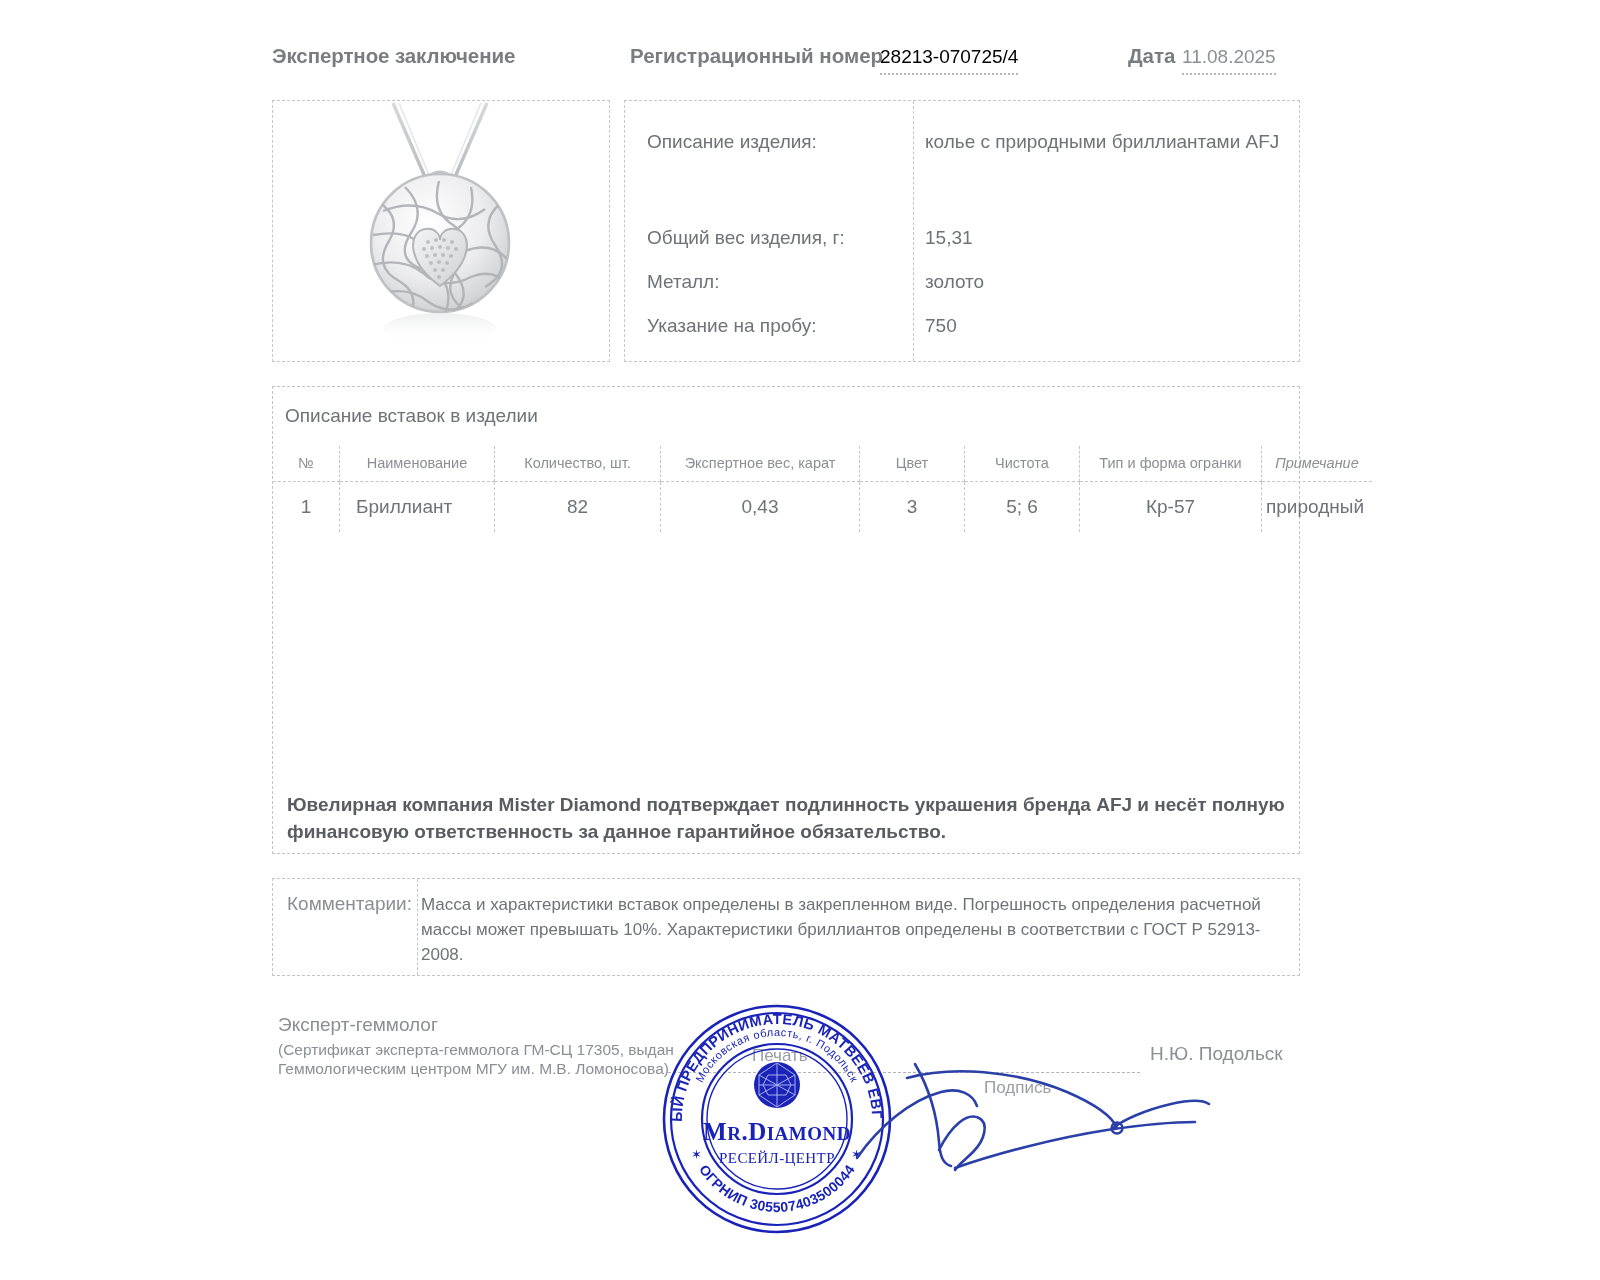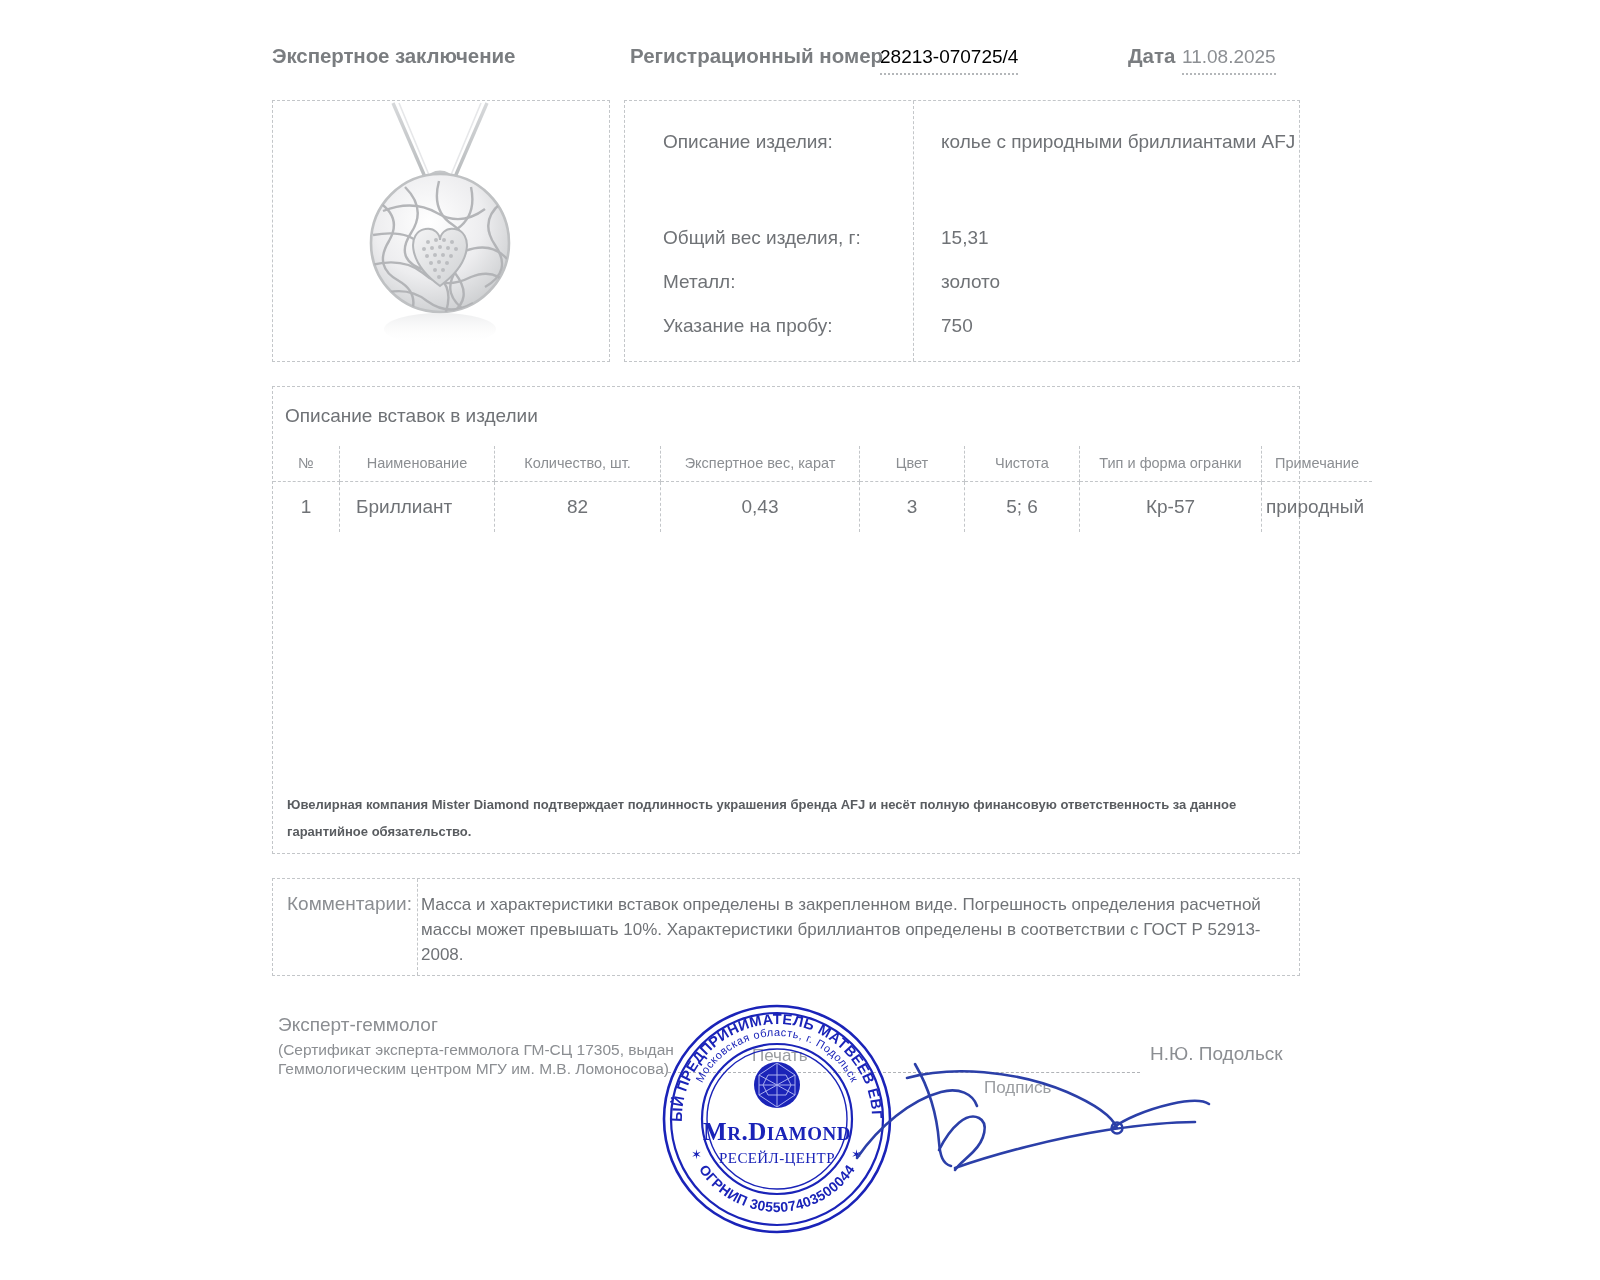--- a/index.html
+++ b/index.html
@@ -97,21 +97,21 @@
   .info-divider {
     position: absolute;
     left: 288px;
     top: 0;
     bottom: 0;
     width: 0;
     border-left: 1.6px dashed #c3c6c9;
   }
   .info-row {
     position: absolute;
-    left: 16px;
+    left: 0;
     width: 100%;
     height: 26px;
   }
   .info-label {
     position: absolute;
     left: 22px;
     font-size: 19px;
     color: #6f7276;
     white-space: nowrap;
   }
@@ -148,21 +148,21 @@
   .tbl th {
     font-size: 14.5px;
     font-weight: normal;
     color: #8b8e92;
     padding: 9px 4px 10px 4px;
     border-right: 1.6px dashed #c3c6c9;
     border-bottom: 1.6px dashed #c3c6c9;
     text-align: center;
     white-space: nowrap;
   }
-  .tbl th:last-child { border-right: none; }
+  .tbl th:last-child { border-right: none; font-style: italic; }
   .tbl td {
     font-size: 19px;
     color: #6f7276;
     padding: 14px 4px 14px 4px;
     border-right: 1.6px dashed #c3c6c9;
     text-align: center;
     white-space: nowrap;
   }
   .tbl td:last-child { border-right: none; }
   .c0 { width: 58px; }
@@ -174,21 +174,21 @@
   .c6 { width: 173px; }
   .c7 { width: 102px; }
   .tbl .cell-name { text-align: left; padding-left: 16px; }
   .tbl .cell-note { text-align: right; padding-right: 14px; }
 
   .warranty {
     position: absolute;
     left: 14px;
     top: 404px;
     width: 1000px;
-    font-size: 13px;
+    font-size: 19px;
     font-weight: bold;
     color: #595c60;
     line-height: 27px;
   }
 
   
   .comments-box {
     left: 272px;
     top: 878px;
     width: 1028px;

